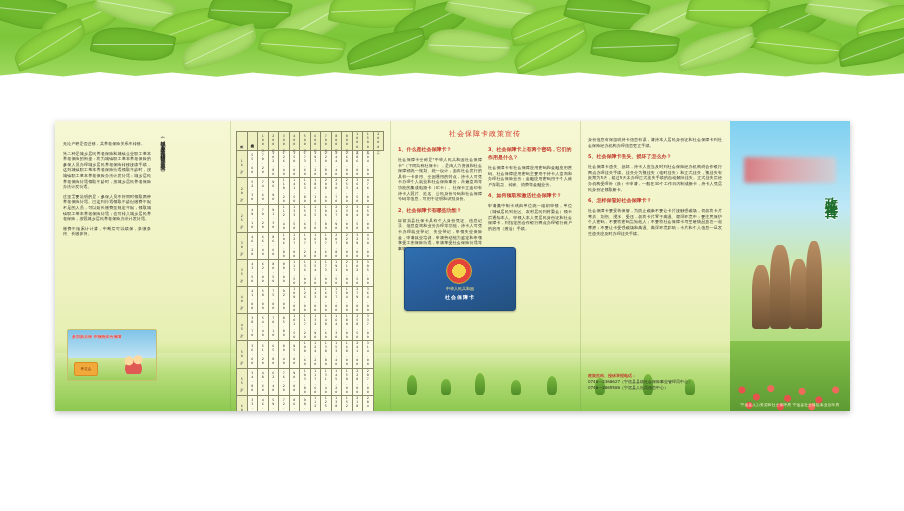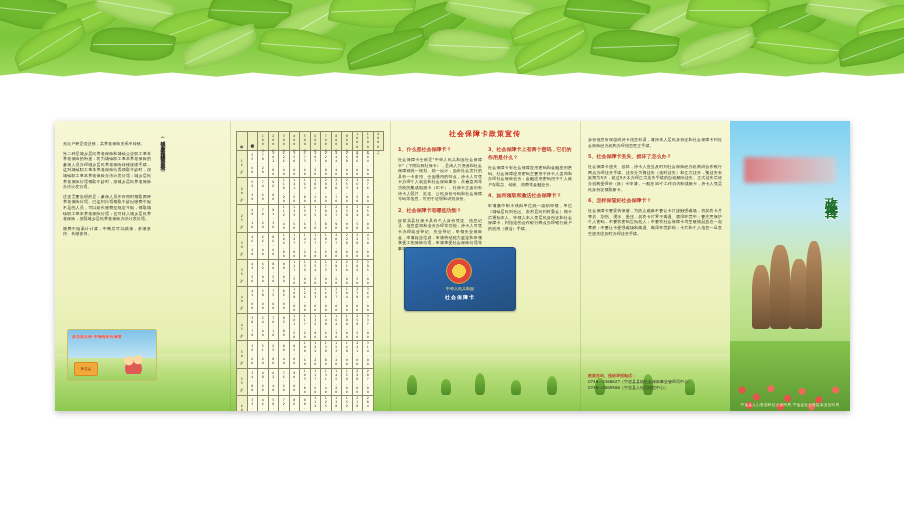--- a/index.html
+++ b/index.html
@@ -107,21 +107,21 @@
     padding:0;
     text-align:center;
     vertical-align:middle;
     background:#fbfbe6;
   }
   table.grid th{background:#eef0c2;font-weight:normal;}
   .cellv{writing-mode:vertical-rl;text-orientation:upright;letter-spacing:.2px;line-height:4px;}
   
   #panel-mid .m-title{
     position:absolute;left:0;top:8px;width:190px;text-align:center;
-    font-size:7px;font-weight:bold;color:#d02c1f;letter-spacing:1px;
+    font-size:7px;font-weight:normal;color:#d02c1f;letter-spacing:1px;
   }
   #panel-mid .col-a{position:absolute;left:8px;top:24px;width:84px;}
   #panel-mid .col-b{position:absolute;left:98px;top:24px;width:84px;}
   .card-img{
     position:absolute;left:14px;top:126px;width:110px;height:62px;
     background:linear-gradient(160deg,#2f6fb0 0%,#2a5f9d 45%,#23507f 100%);
     border:1px solid #1e4a78;border-radius:3px;
     box-shadow:0 1px 2px rgba(0,0,0,.3);
   }
   .card-img .emblem{

